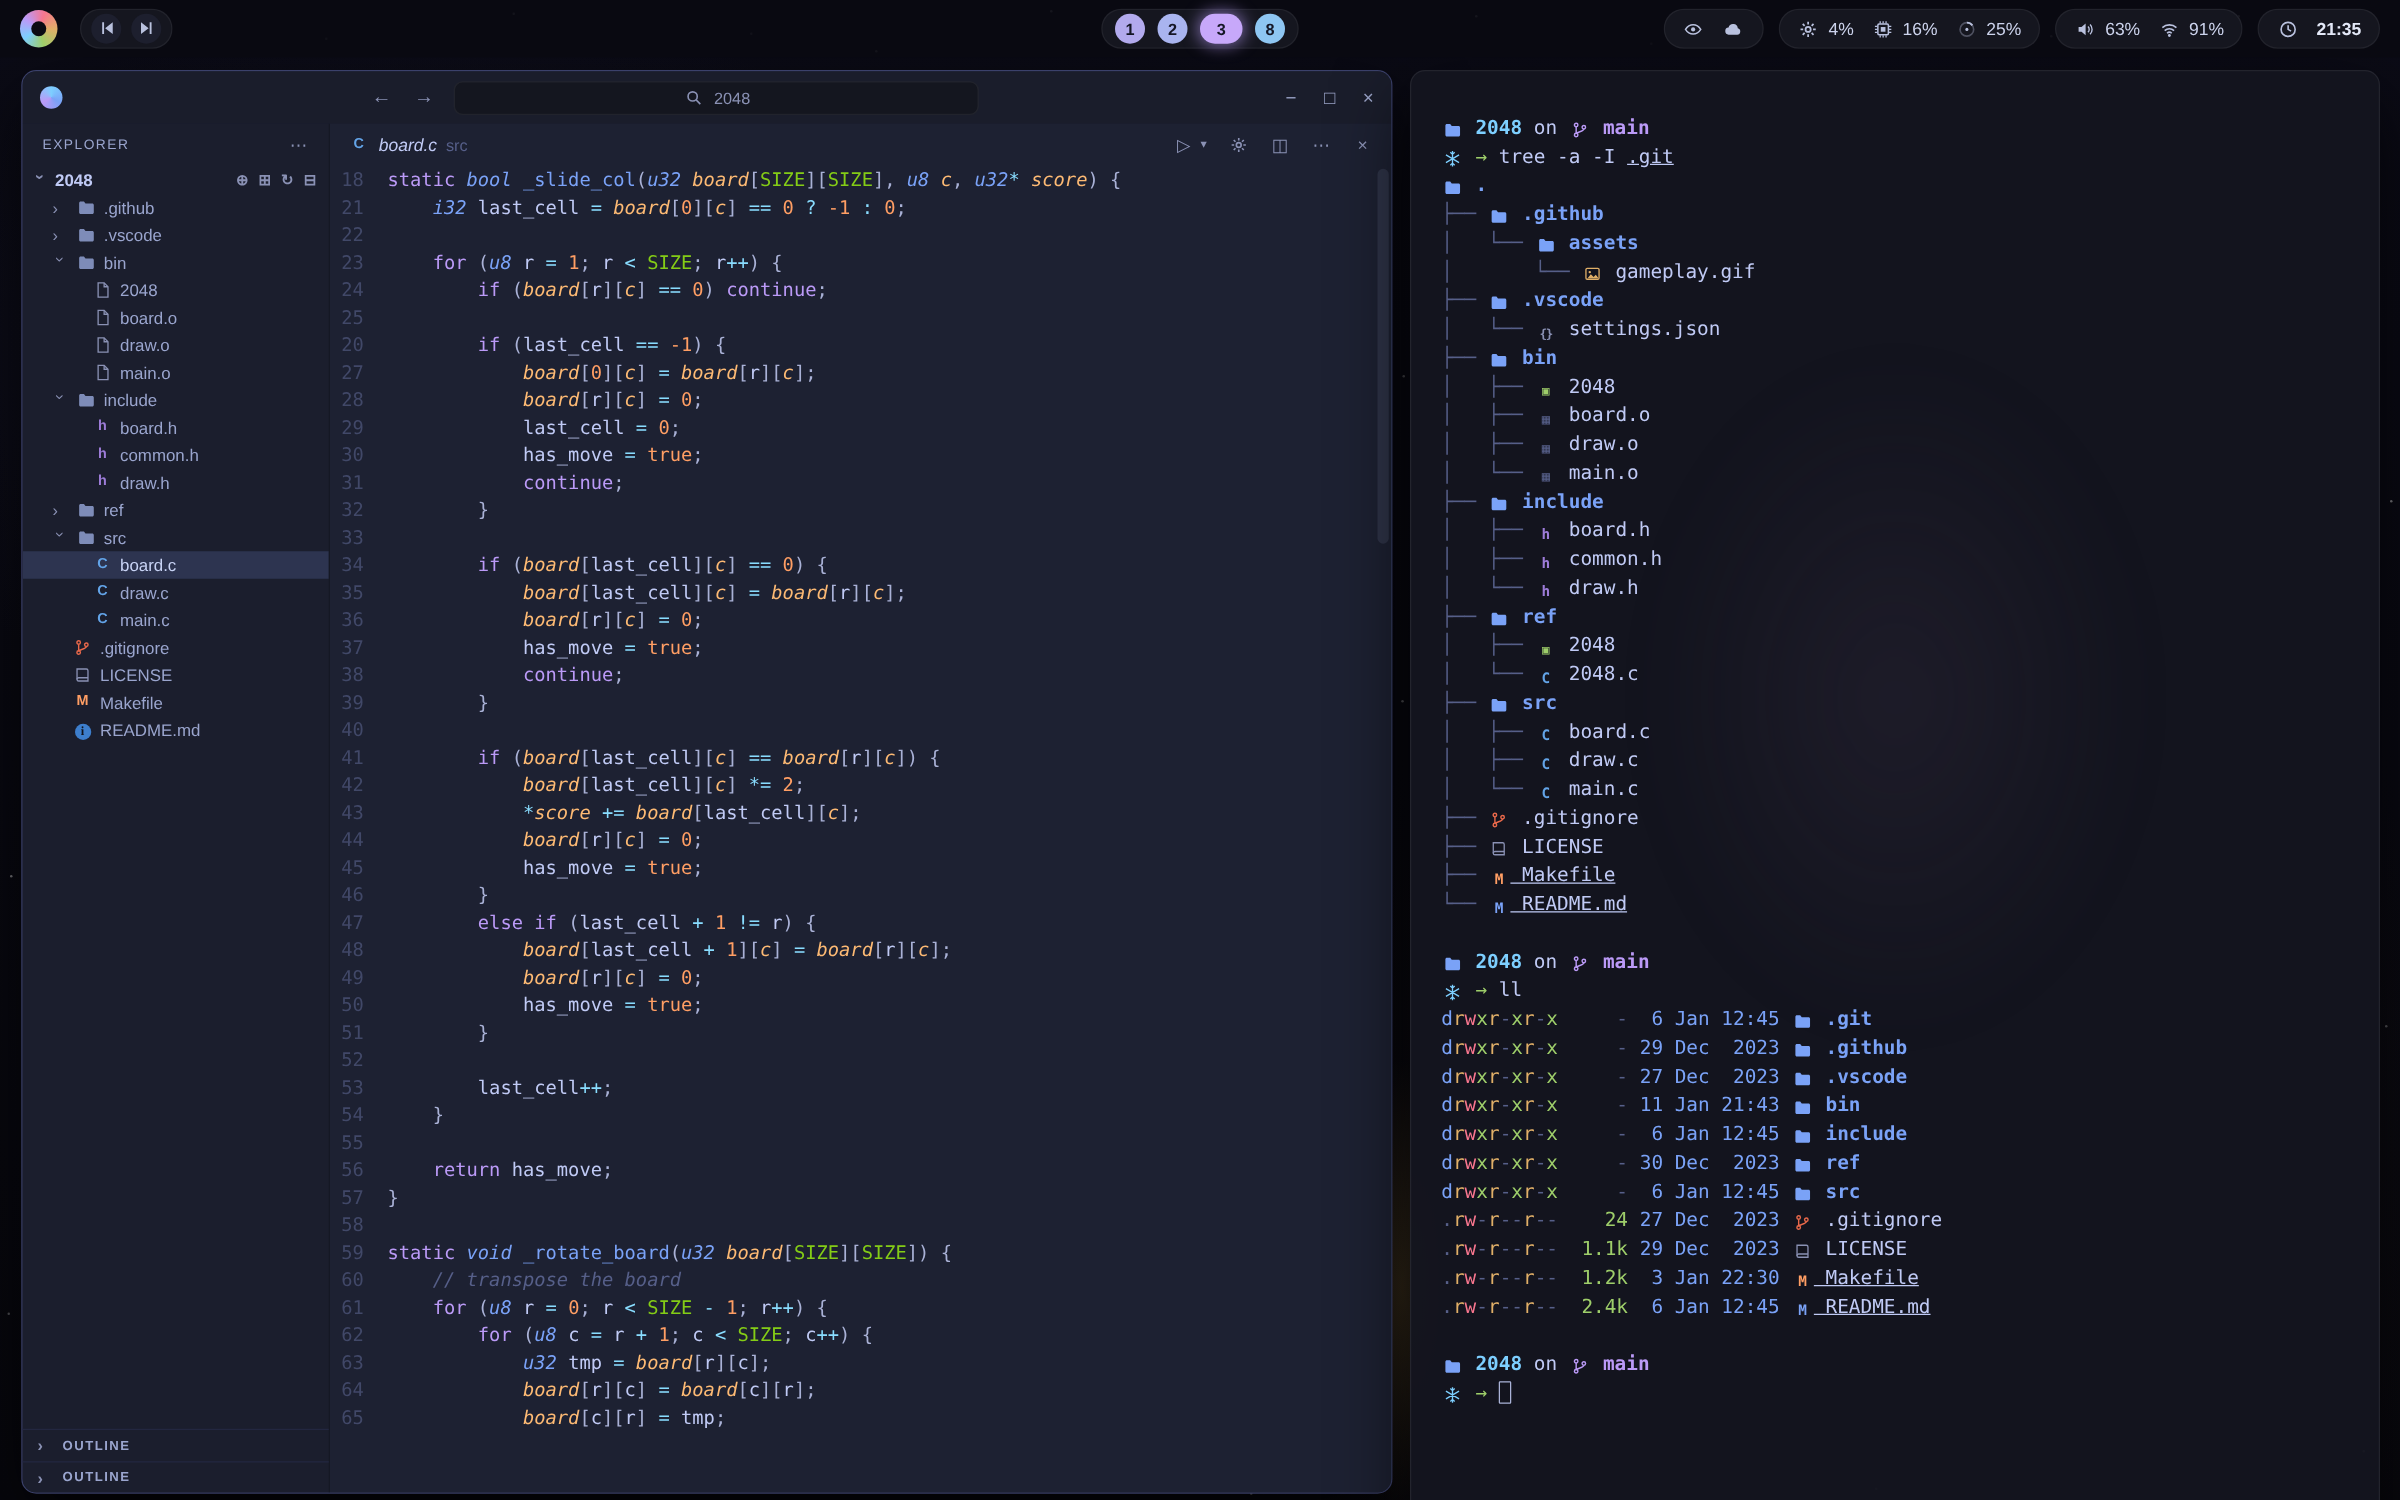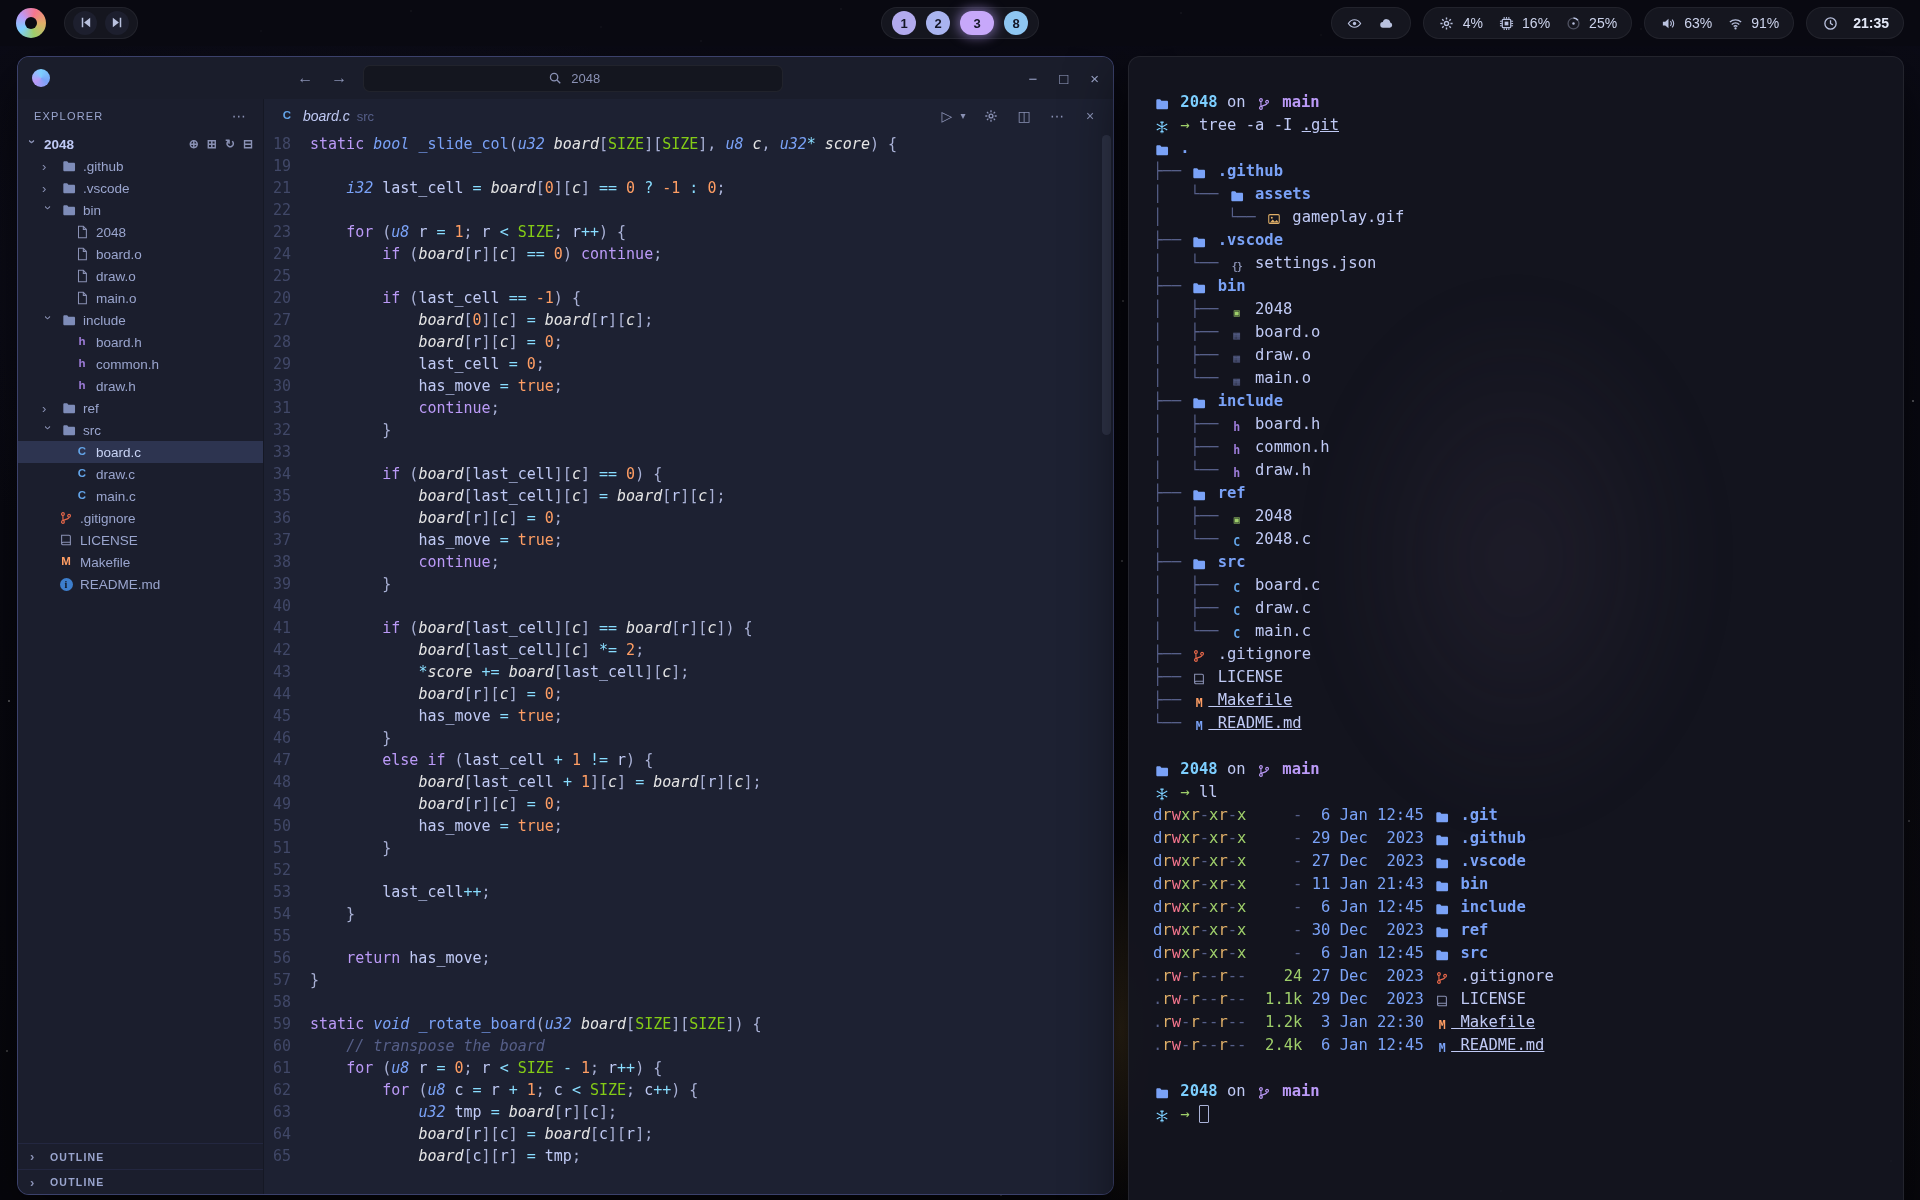--- a/index.html
+++ b/index.html
@@ -98,21 +98,21 @@
   .code{font-family:"DejaVu Sans Mono",monospace;font-size:15px}
   .cl{display:flex;height:22px;line-height:22px}
   .ln{width:46px;flex:none;text-align:right;padding-right:19px;color:#414868}
   .lc{white-space:pre}
   .vthumb{position:absolute;right:2px;top:2px;width:9px;height:300px;background:rgba(154,165,206,.14);border-radius:5px}
 
   
   .kw{color:#bb9af7}
   .ty{color:#7aa2f7;font-style:italic}
   .fn{color:#7aa2f7}
-  .pr{color:#e5e5e5;font-style:italic}
+  .pr{color:#fdba74;font-style:italic}
   .mc{color:#84cc16;}
   .nm{color:#ff9e64}
   .op{color:#89ddff}
   .cm{color:#565f89;font-style:italic}
   .pn{color:#a9b1d6}
   .tx{color:#c0caf5}
 
   
   .terminal-body{position:absolute;inset:0;padding:34px 24px;font-family:"DejaVu Sans Mono",monospace;
     font-size:15.5px;line-height:23px;color:#c0caf5;cursor:text}
@@ -429,24 +429,20 @@
             <span class="ti i-close">×</span>
           </div>
       </div>
       <div class="codewrap">
         <div class="code">
             <div class="cl">
               <span class="ln">18</span>
               <span class="lc"><span class="kw">static </span><span class="ty">bool </span><span class="fn">_slide_col</span><span class="pn">(</span><span class="ty">u32 </span><span class="pr">board</span><span class="pn">[</span><span class="mc">SIZE</span><span class="pn">][</span><span class="mc">SIZE</span><span class="pn">], </span><span class="ty">u8 </span><span class="pr">c</span><span class="pn">, </span><span class="ty">u32</span><span class="op">* </span><span class="pr">score</span><span class="pn">) {</span></span>
             </div>
             <div class="cl">
-              <span class="ln">19</span>
-              <span class="lc"></span>
-            </div>
-            <div class="cl">
               <span class="ln">21</span>
               <span class="lc"><span class="tx">    </span><span class="ty">i32 </span><span class="tx">last_cell </span><span class="op">= </span><span class="pr">board</span><span class="pn">[</span><span class="nm">0</span><span class="pn">][</span><span class="pr">c</span><span class="pn">] </span><span class="op">== </span><span class="nm">0 </span><span class="op">? </span><span class="nm">-1 </span><span class="op">: </span><span class="nm">0</span><span class="pn">;</span></span>
             </div>
             <div class="cl">
               <span class="ln">22</span>
               <span class="lc"></span>
             </div>
             <div class="cl">
               <span class="ln">23</span>
               <span class="lc"><span class="tx">    </span><span class="kw">for </span><span class="pn">(</span><span class="ty">u8 </span><span class="tx">r </span><span class="op">= </span><span class="nm">1</span><span class="pn">; </span><span class="tx">r </span><span class="op">&lt; </span><span class="mc">SIZE</span><span class="pn">; </span><span class="tx">r</span><span class="op">++</span><span class="pn">) {</span></span>

